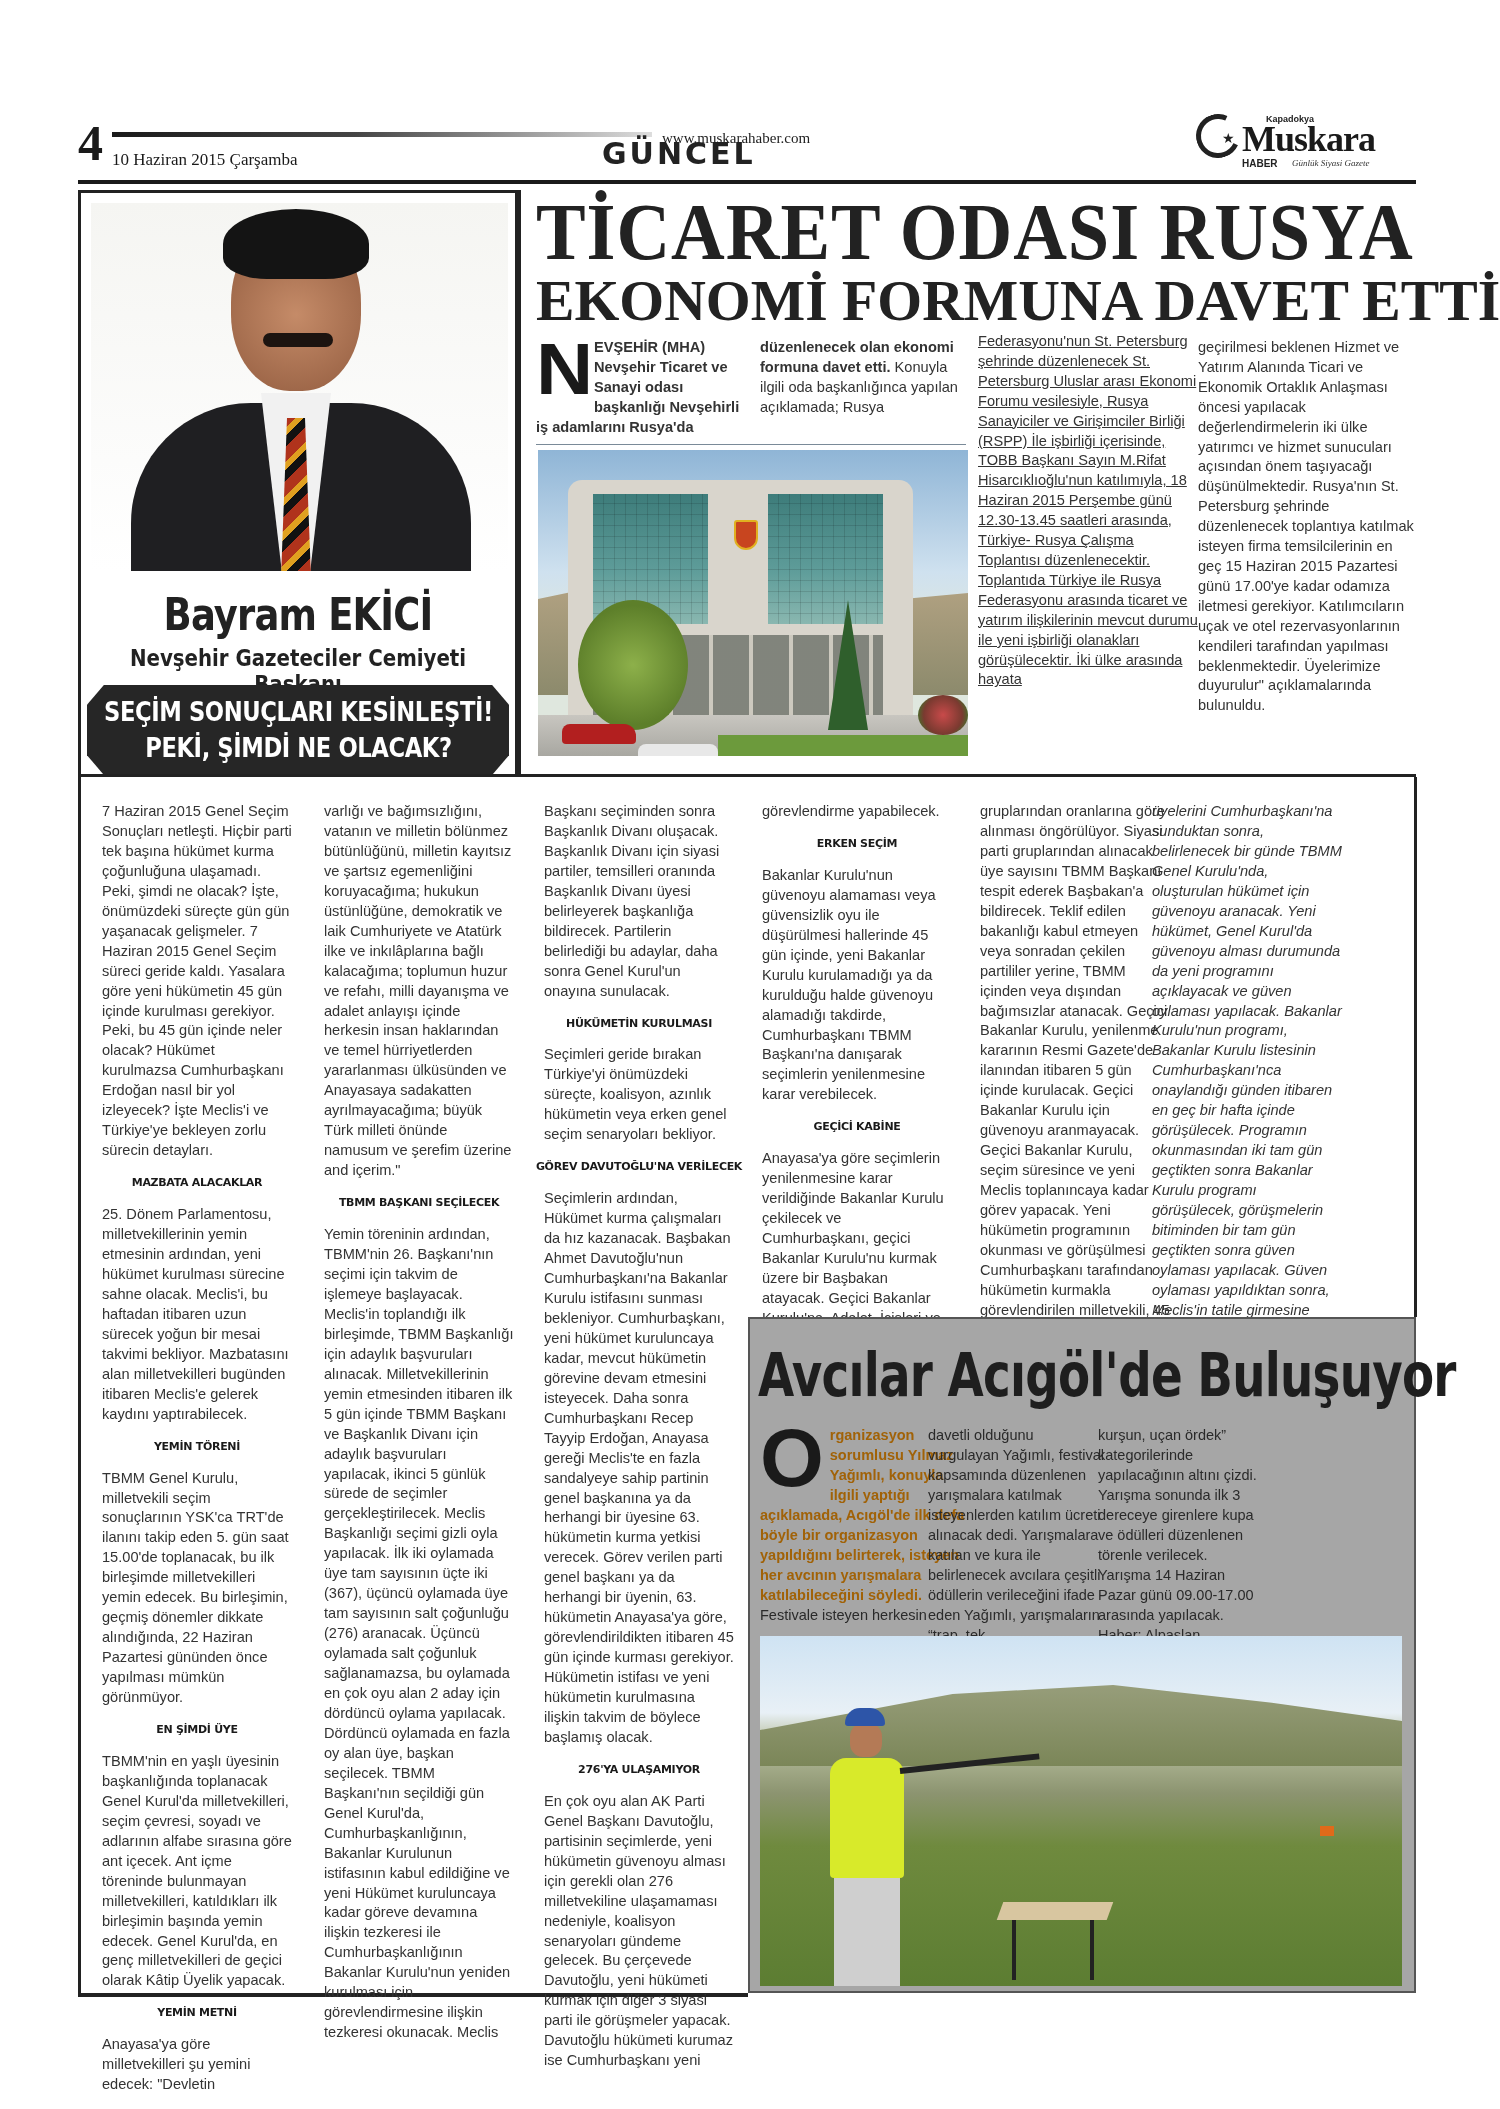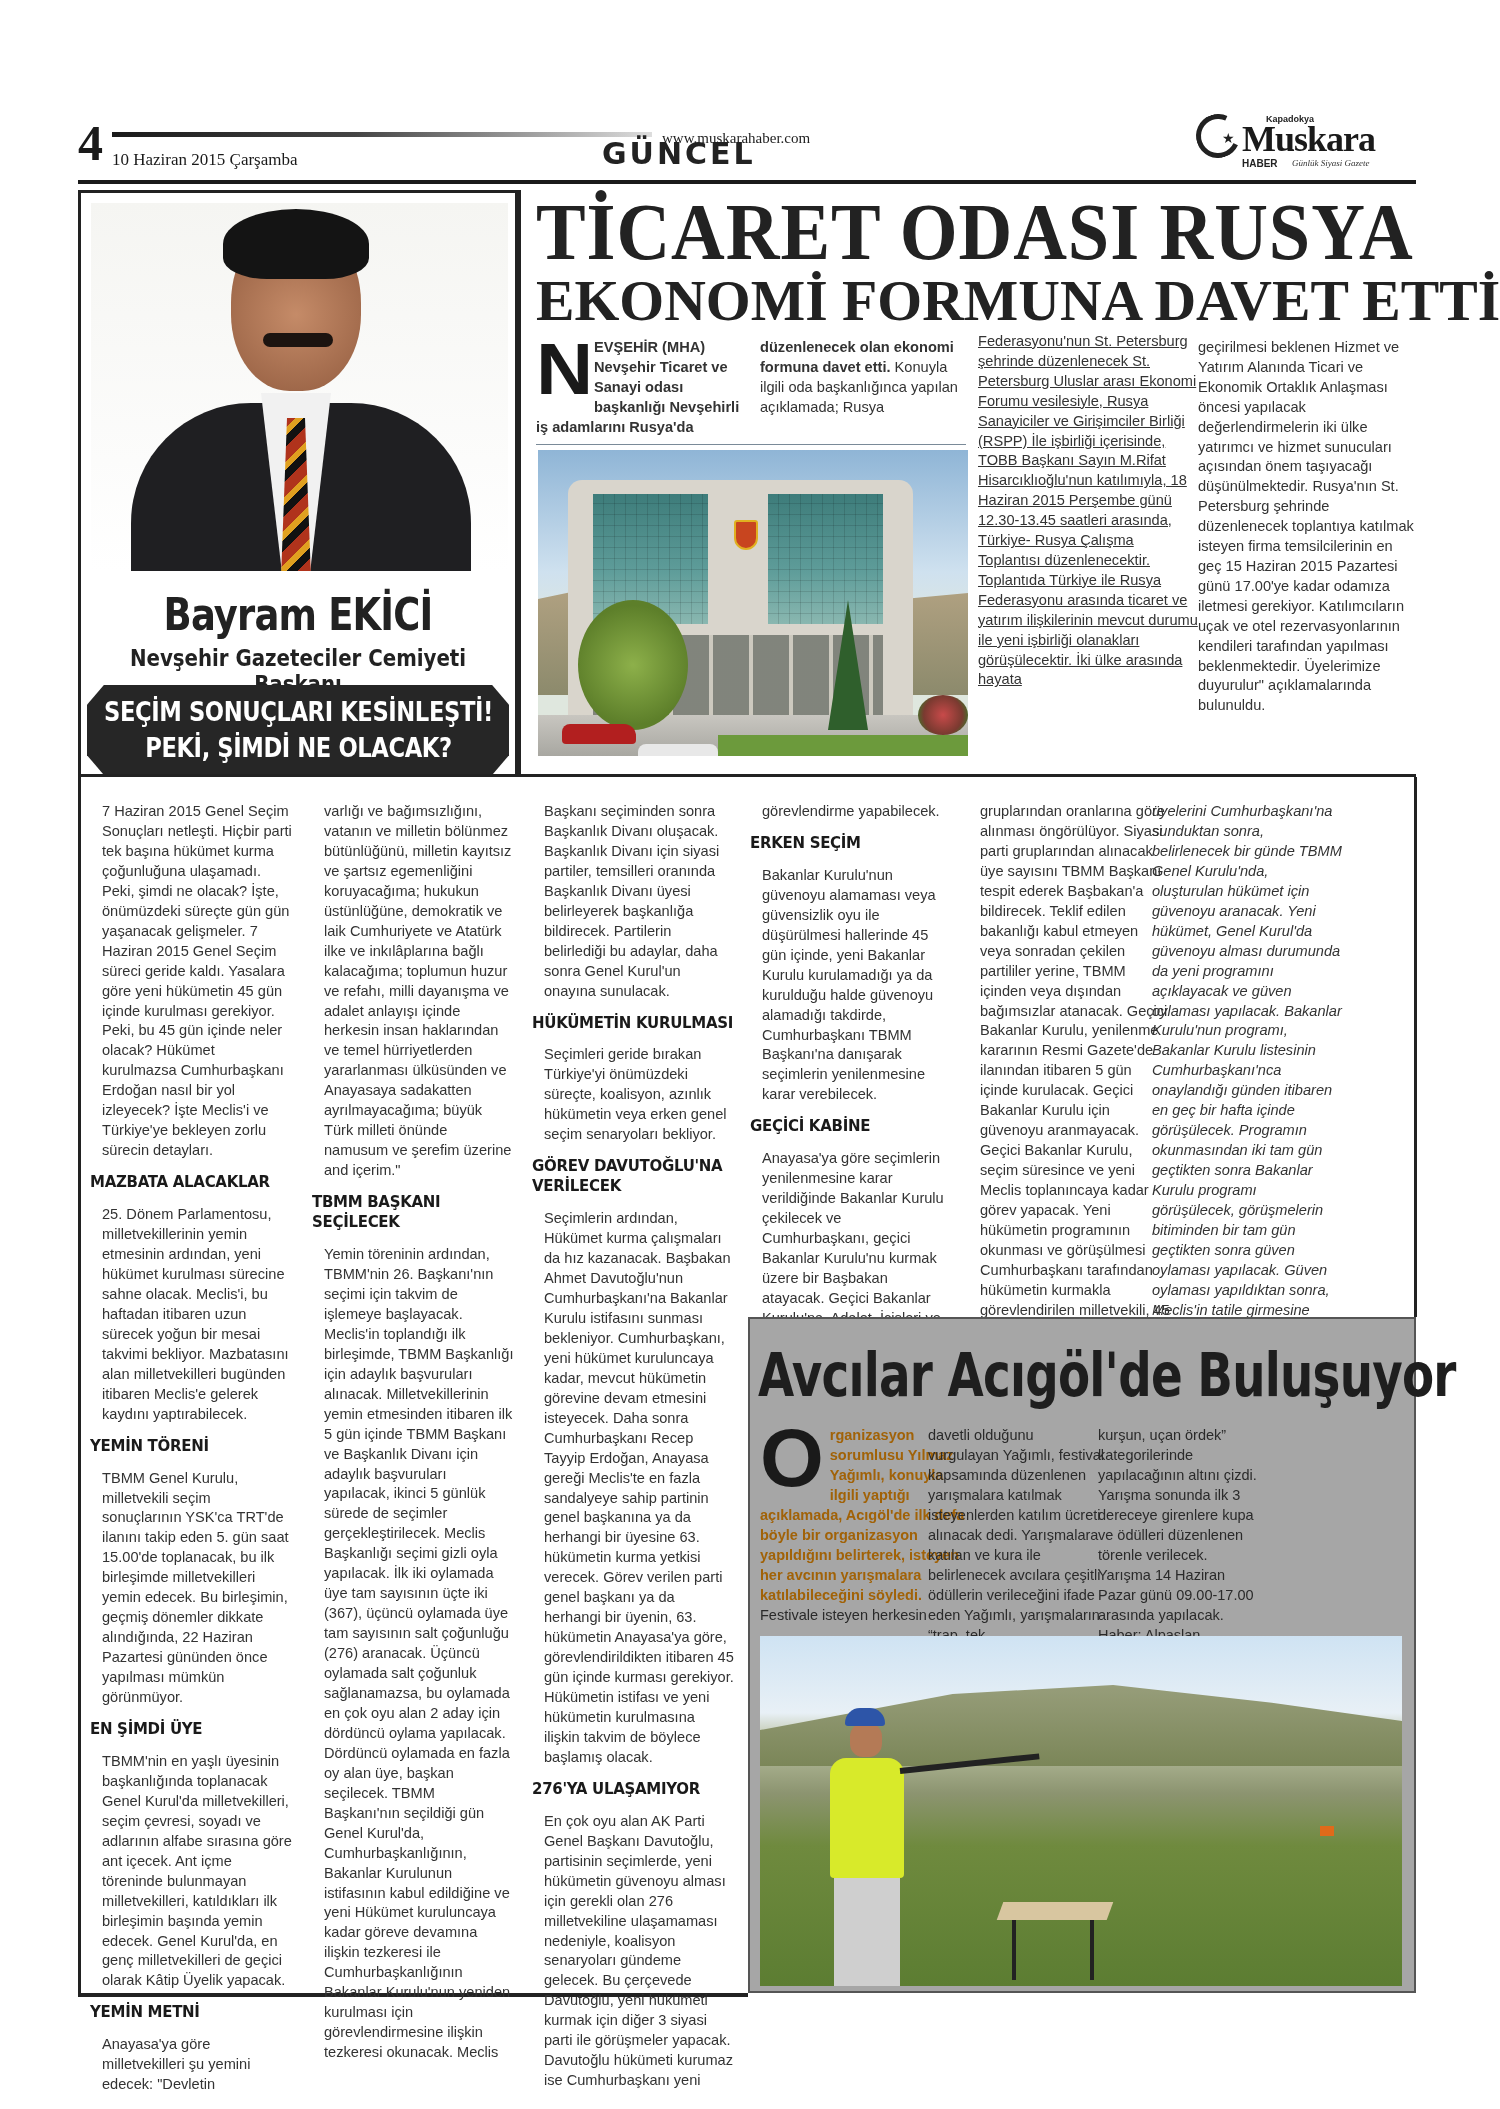--- a/index.html
+++ b/index.html
@@ -66,21 +66,21 @@
   .bp-car { position: absolute; left: 24px; top: 274px; width: 74px; height: 20px; background: #b21f1f; border-radius: 8px 12px 4px 4px; }
   .bp-car2 { position: absolute; left: 100px; top: 294px; width: 80px; height: 16px; background: #e8e8e8; border-radius: 8px 8px 2px 2px; }
   .bp-shrub { position: absolute; left: 380px; top: 245px; width: 50px; height: 40px; background: radial-gradient(circle, #c84a4a, #7a3a30 60%, #4a6a2a 80%); border-radius: 50%; }
 
   
   .mid-rule { position: absolute; left: 78px; top: 774px; width: 1338px; height: 3px; background: #222; }
 
   
   .col { position: absolute; top: 790px; width: 214px; font-size: 14.6px; line-height: 19.95px; color: #333; }
   .col p { margin: 12px; }
-  .col h4 { font-family: "DejaVu Sans", sans-serif; font-weight: bold; font-size: 15px; line-height: 19.95px; color: #1a1a1a; letter-spacing: -0.3px; }
+  .col h4 { font-family: "DejaVu Sans", sans-serif; font-weight: bold; font-size: 11px; line-height: 19.95px; color: #1a1a1a; letter-spacing: -0.3px; text-align: center; }
   .c1 { left: 90px; }
   .c2 { left: 312px; }
   .c3 { left: 532px; }
   .c4 { left: 750px; }
   .c5 { left: 968px; }
   .c6 { left: 1140px; font-style: italic; }
   .left-border { position: absolute; left: 78px; top: 777px; width: 3px; height: 1218px; background: #222; }
   .bottom-rule { position: absolute; left: 78px; top: 1993px; width: 670px; height: 4px; background: #222; }
   .right-border { position: absolute; left: 1414px; top: 777px; width: 3px; height: 540px; background: #222; }
 

